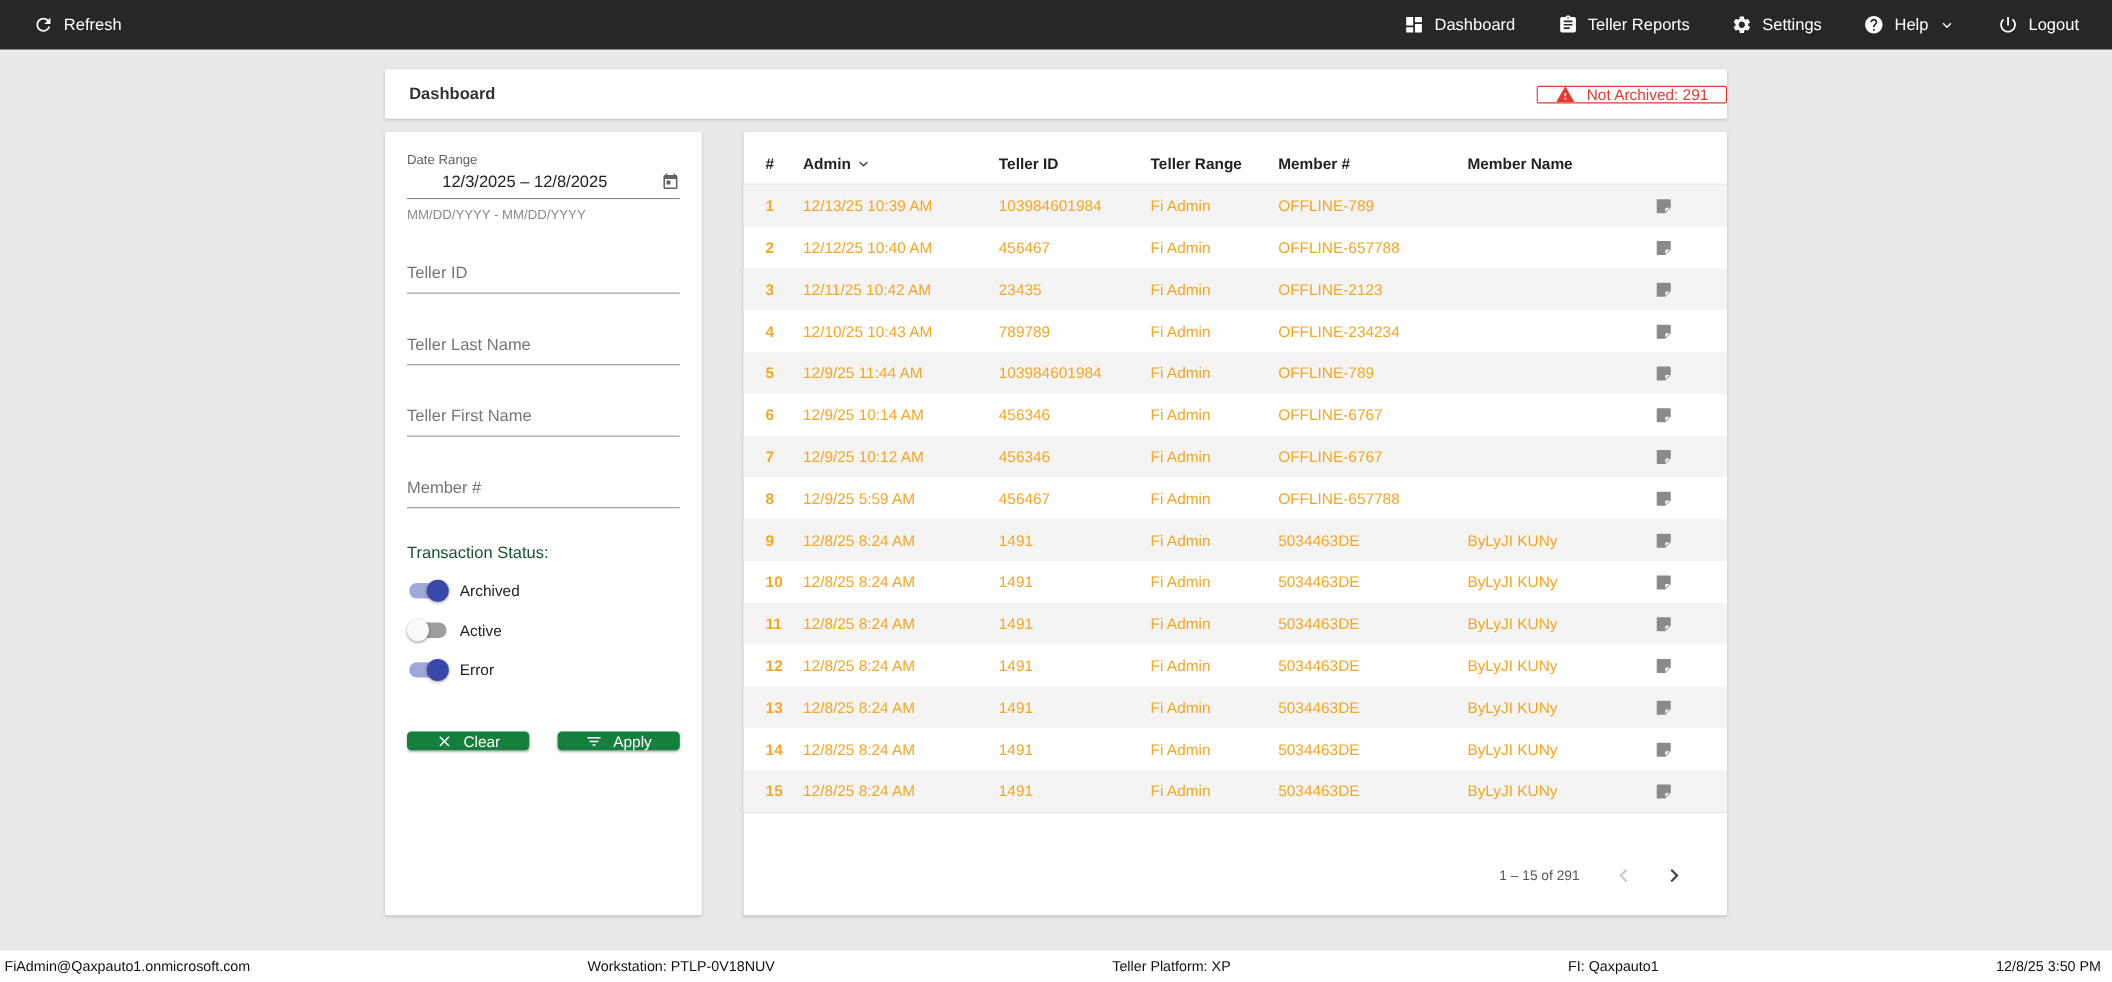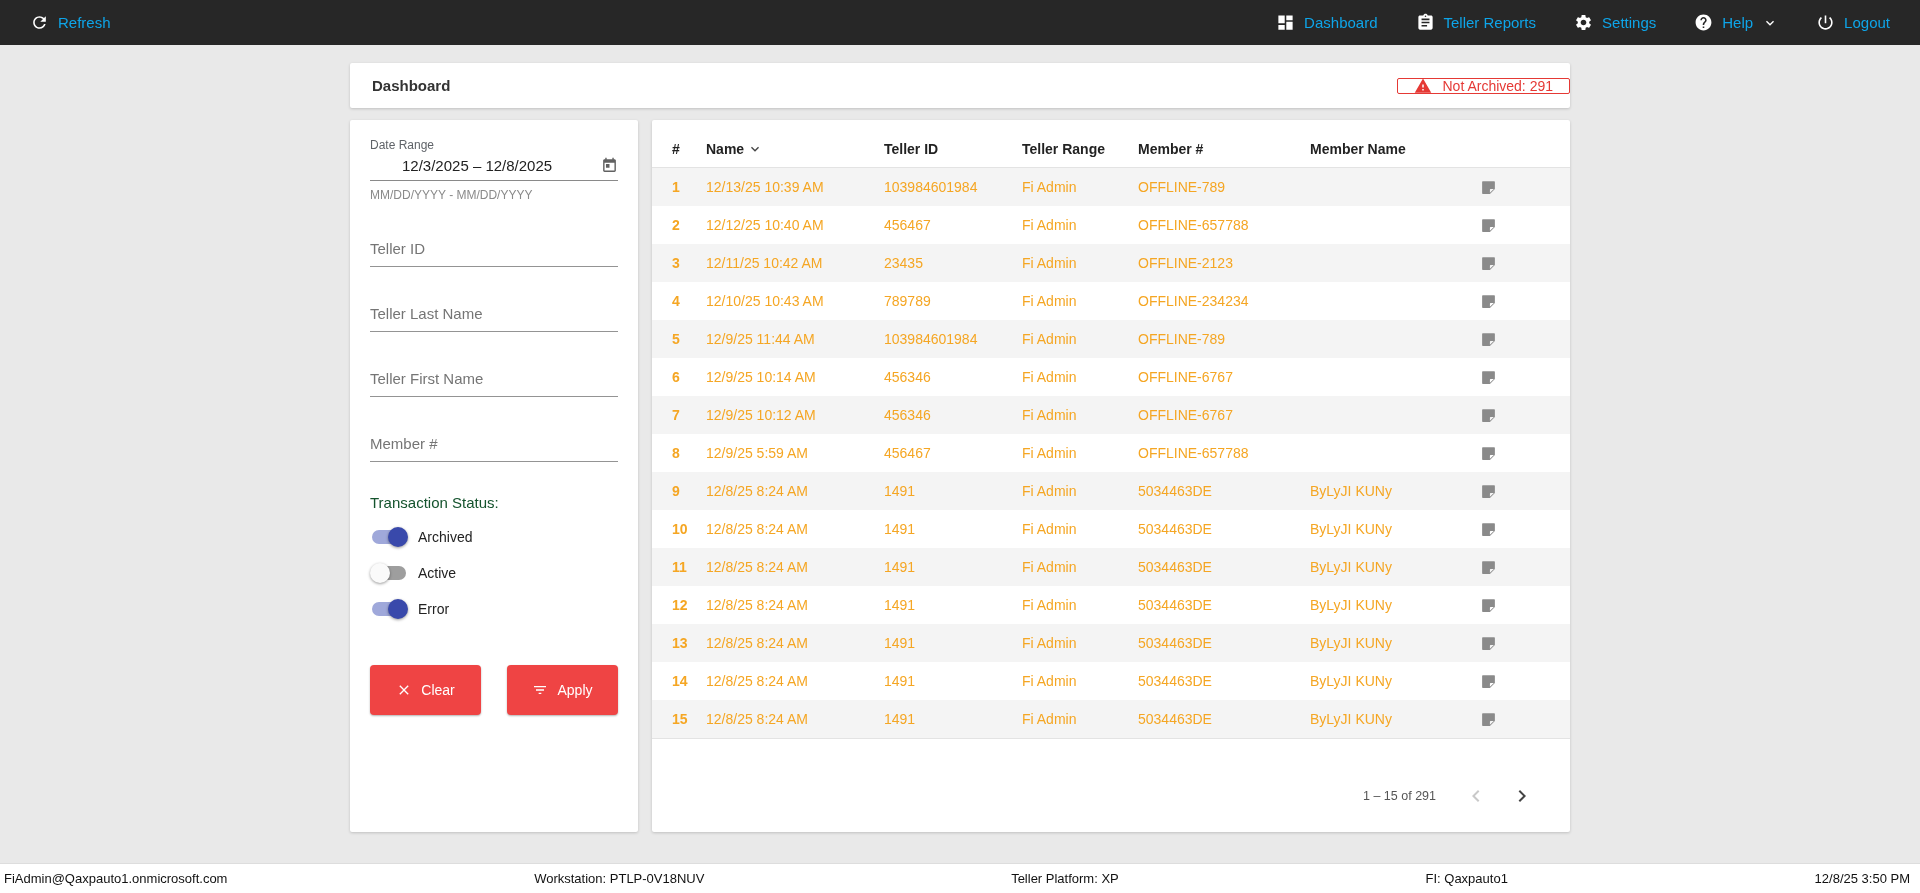--- a/index.html
+++ b/index.html
@@ -12,21 +12,21 @@
     flex-direction: column;
     min-height: 893px;
     color: #222;
   }
   svg { display: block; }
 
   
   .topbar {
     height: 45px;
     background: #272727;
-    color: #0ea5e9;
+    color: #ffffff;
     display: flex;
     align-items: center;
     padding: 4px 30px;
     font-size: 15px;
     flex: 0 0 auto;
   }
   .topbar .nav-item {
     display: flex;
     align-items: center;
     gap: 9px;
@@ -71,21 +71,21 @@
     height: 16px;
     padding: 0 16px;
     font-size: 14px;
     border-radius: 2px;
     cursor: default;
   }
   .alert-badge svg { fill: #e53935; }
 
   .layout {
     display: flex;
-    gap: 14px;
+    gap: 38px;
     margin-top: 12px;
     align-items: flex-end;
   }
 
   
   .filters {
     width: 288px;
     flex: 0 0 288px;
     height: 712px;
     padding: 18px 20px;
@@ -146,24 +146,24 @@
   .switch.on .track { background: #9fa8da; }
   .switch.on .knob { left: 18px; background: #3949ab; }
   .toggle-label { font-size: 14px; color: #222; }
   .button-row { display: flex; gap: 26px; margin-top: 46px; }
   .btn {
     display: flex;
     align-items: center;
     justify-content: center;
     gap: 9px;
     width: 111px;
-    height: 50px;
+    height: 17px;
     border: none;
     border-radius: 4px;
-    background: #ef4444;
+    background: #15803d;
     color: #fff;
     font-family: inherit;
     font-size: 14px;
     cursor: pointer;
     box-shadow: 0 1px 2px rgba(0,0,0,.3);
   }
   .btn svg { fill: #fff; }
 
   
   .table-card {
@@ -369,21 +369,21 @@
             </span>
             <span>Apply</span>
           </button>
         </div>
       </aside>
 
       <section class="card table-card">
         <div class="thead">
           <span>#</span>
           <span class="th-date">
-            <span>Name</span>
+            <span>Admin</span>
             <span>
               <svg width="16" height="16" viewBox="0 0 24 24">
                   <path d="M16.59 8.59L12 13.17 7.41 8.59 6 10l6 6 6-6z"></path>
                 </svg>
             </span>
           </span>
           <span>Teller ID</span>
           <span>Teller Range</span>
           <span>Member #</span>
           <span>Member Name</span>

